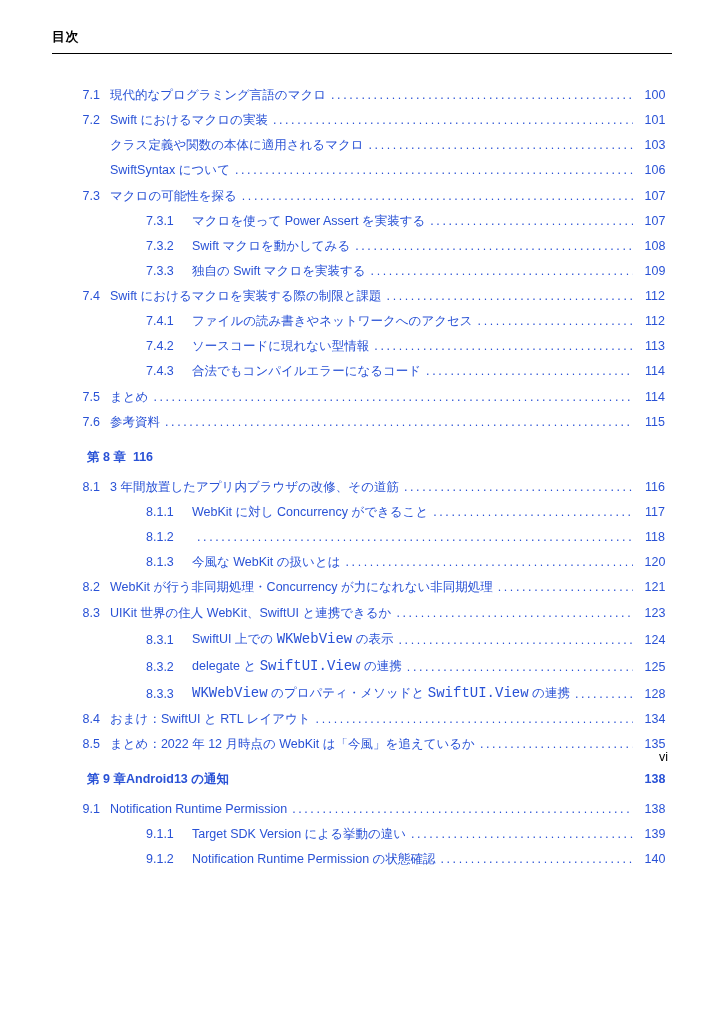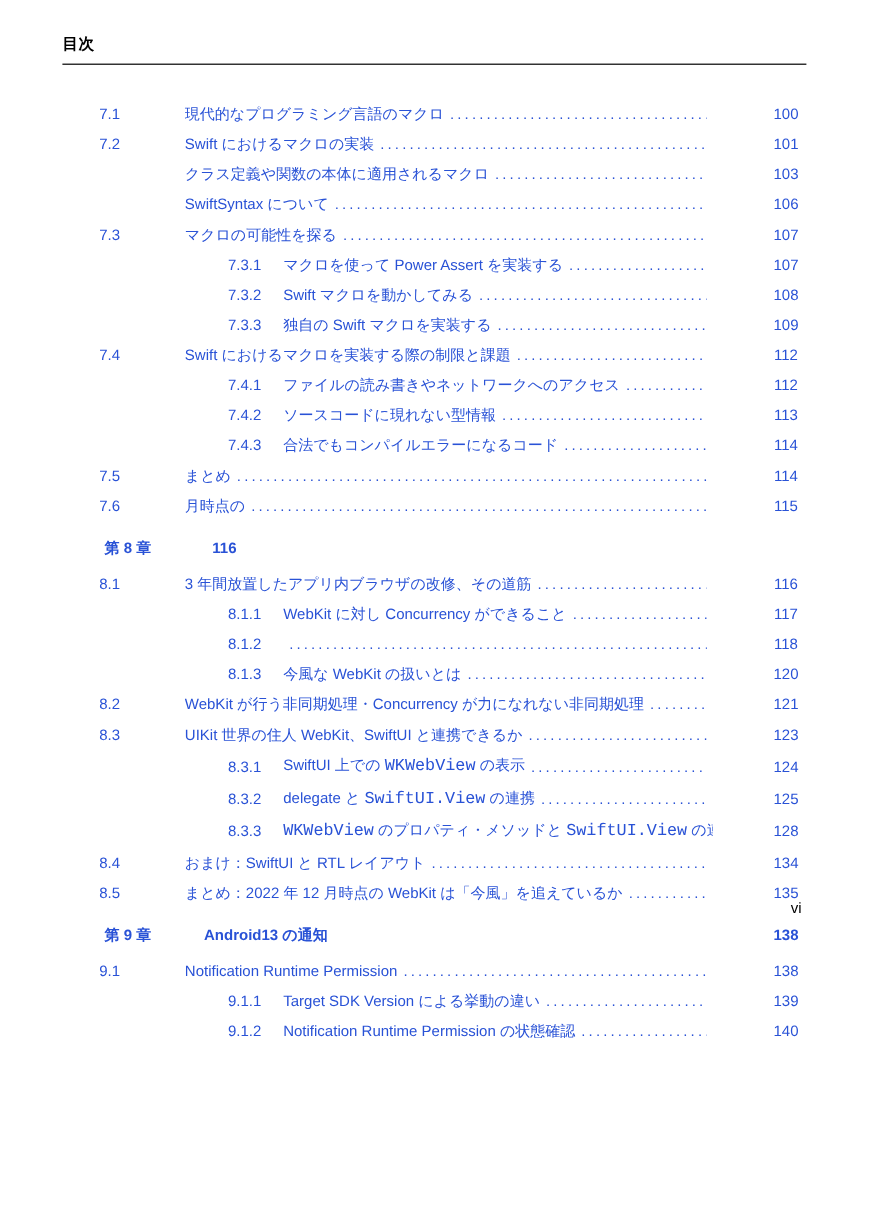--- a/index.html
+++ b/index.html
@@ -36,21 +36,20 @@
   .toc {
     display: block;
   }
   .toc-row {
     display: flex;
     align-items: baseline;
     font-size: 12.5px;
     color: #2952d6;
     margin-bottom: 9.5px;
     line-height: 1.25;
-    gap: 44px;
   }
   .toc-row.chapter {
     font-weight: bold;
     margin-top: 20px;
     margin-bottom: 14px;
   }
   .toc-row.chapter + .toc-row {
     margin-top: 0;
   }
   .num {
@@ -64,21 +63,21 @@
   .num.chapnum {
     width: 74px;
     flex: 0 0 74px;
     text-align: right;
     padding-right: 0;
     padding-left: 0;
   }
   .body-cell {
     flex: 1 1 auto;
     display: flex;
-    align-items: center;
+    align-items: flex-end;
     min-width: 0;
     overflow: hidden;
   }
   .sub-num {
     flex: 0 0 auto;
     width: 46px;
     white-space: nowrap;
   }
   .title {
     flex: 0 0 auto;
@@ -234,21 +233,21 @@
         <div class="num">7.5</div>
         <div class="body-cell">
           <div class="title">まとめ</div>
           <div class="dots">........................................................................................................................................................................................................</div>
         </div>
         <div class="page-no">114</div>
       </div>
       <div class="toc-row lvl2">
         <div class="num">7.6</div>
         <div class="body-cell">
-          <div class="title">月時点の</div>
+          <div class="title">参考資料</div>
           <div class="dots">........................................................................................................................................................................................................</div>
         </div>
         <div class="page-no">115</div>
       </div>
       <div class="toc-row chapter lvl1">
         <div class="num chapnum">第 8 章</div>
         <div class="page-no">116</div>
       </div>
       <div class="toc-row lvl2">
         <div class="num">8.1</div>

